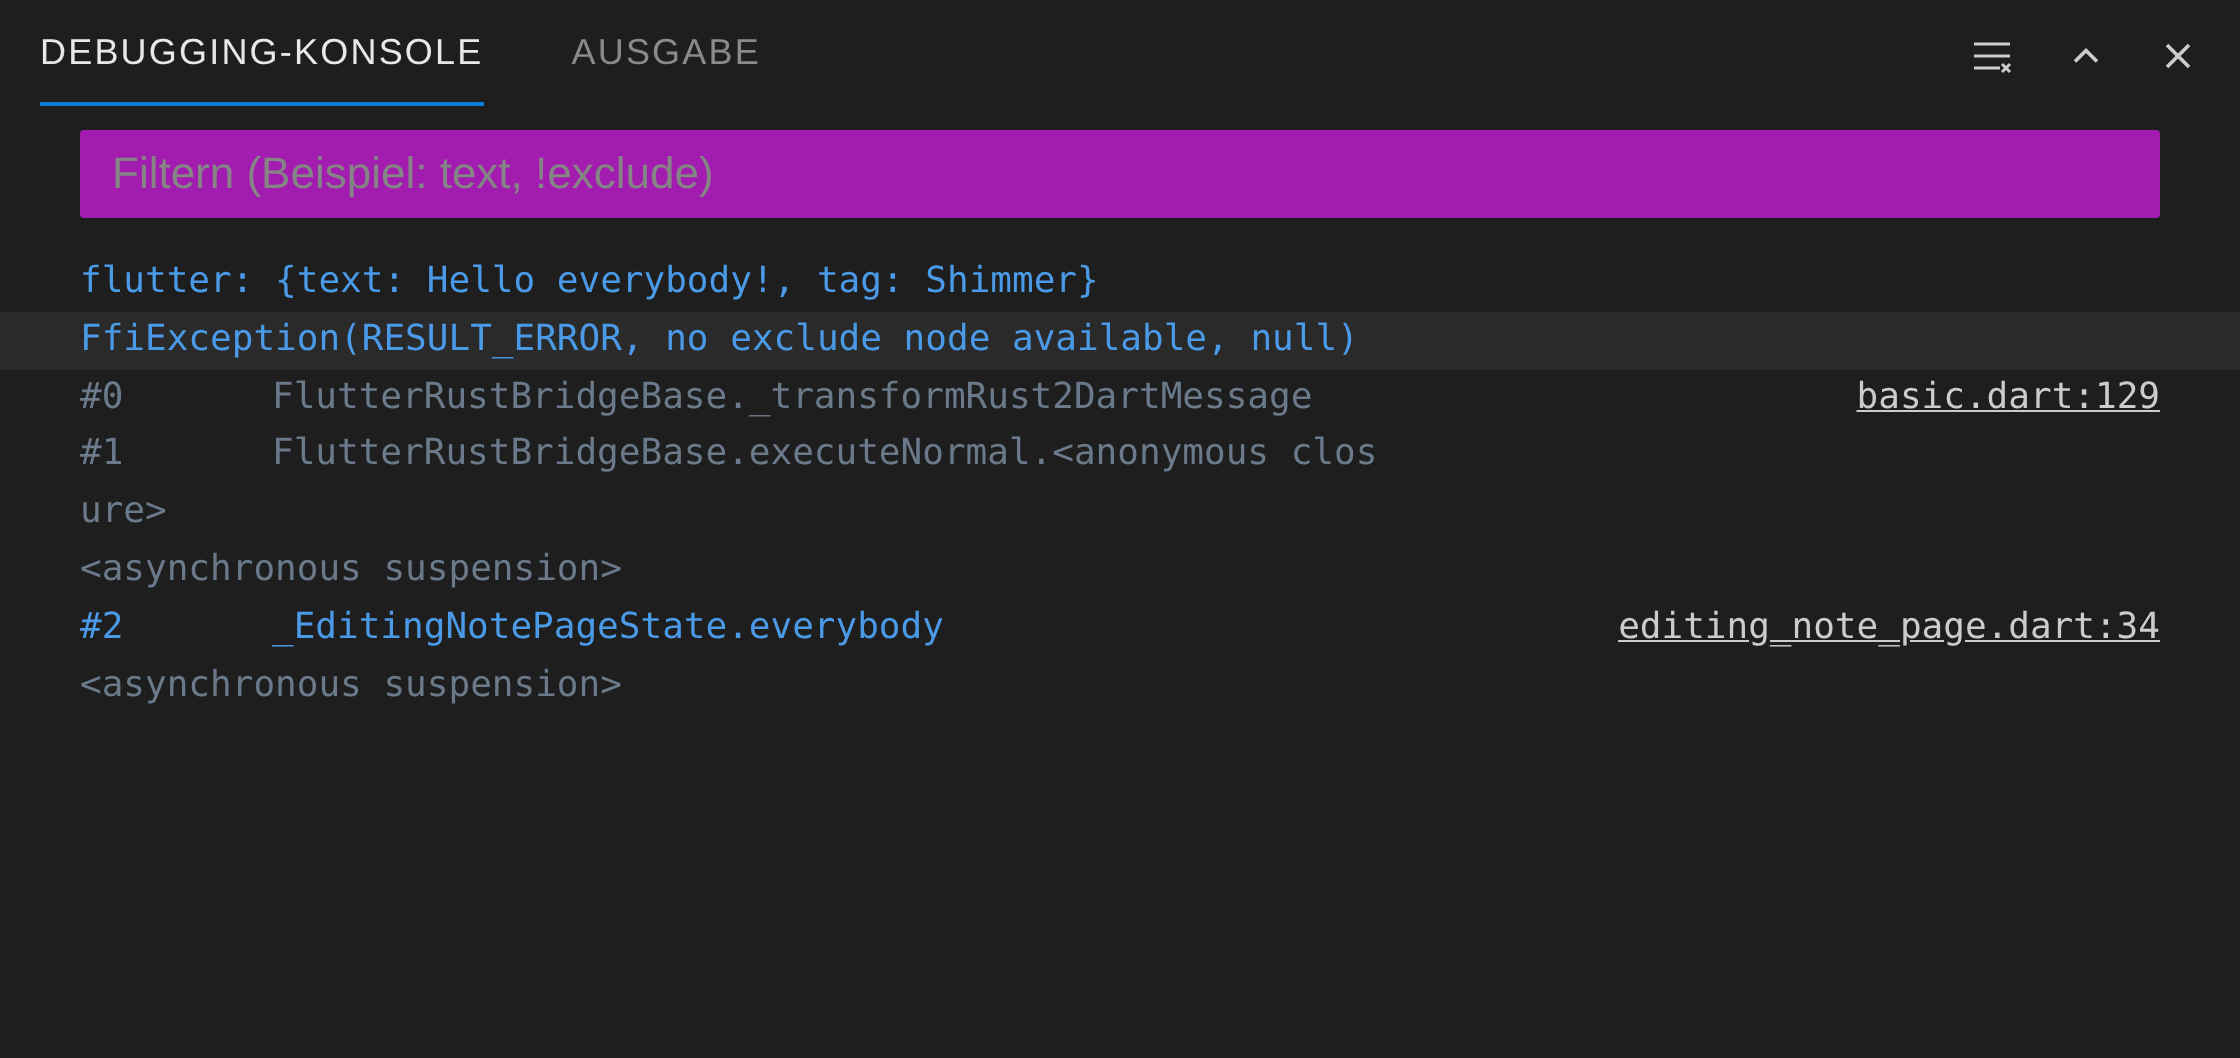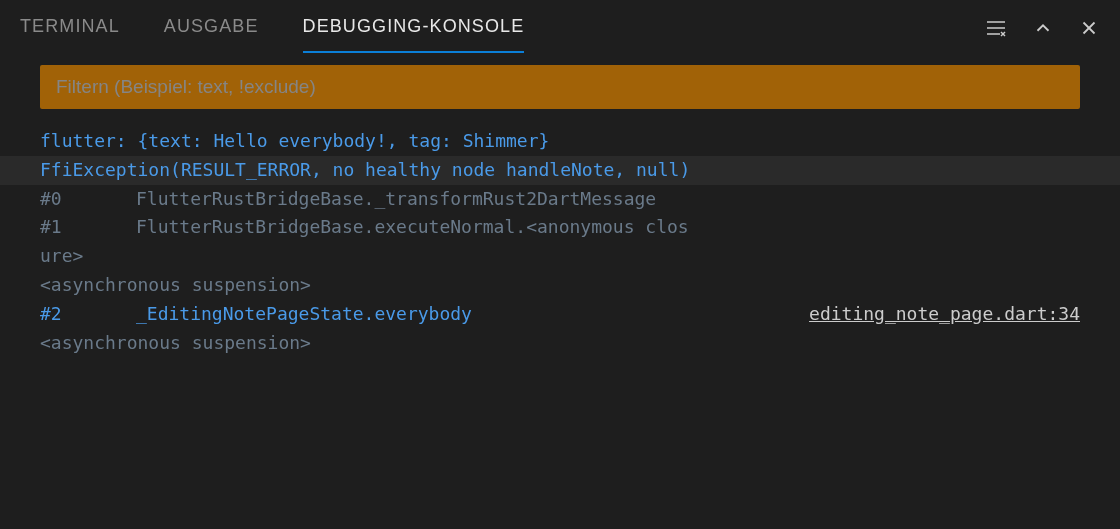--- a/index.html
+++ b/index.html
@@ -61,26 +61,26 @@
     }
     .icon-btn {
       color: #cccccc;
       cursor: pointer;
       display: inline-flex;
       align-items: center;
       justify-content: center;
     }
     .filter-input {
       margin: 10px 40px 18px 40px;
-      background: #a16207;
+      background: #a21caf;
       border: none;
       height: 44px;
       width: calc(100% - 80px);
       padding: 0 16px;
-      font-size: 19px;
+      font-size: 22px;
       color: #cccccc;
       outline: none;
       border-radius: 2px;
     }
     .filter-input::placeholder {
       color: #858585;
     }
     .console-output {
       padding: 0 40px;
       font-family: "Menlo", "Consolas", monospace;
@@ -119,28 +119,25 @@
       width: 96px;
     }
   </style>
 </head>
 <body>
 
 
 
 <div class="tabs-bar">
   <div class="tabs-left">
-    <div class="tab">
-      <span>TERMINAL</span>
+    <div class="tab active">
+      <span>DEBUGGING-KONSOLE</span>
     </div>
     <div class="tab">
       <span>AUSGABE</span>
-    </div>
-    <div class="tab active">
-      <span>DEBUGGING-KONSOLE</span>
     </div>
   </div>
   <div class="tabs-right">
     <span class="icon-btn">
       <svg width="24" height="24" viewBox="0 0 24 24" fill="none" stroke="currentColor" stroke-width="1.5">
         <line x1="3" y1="6" x2="21" y2="6"></line>
         <line x1="3" y1="12" x2="21" y2="12"></line>
         <line x1="3" y1="18" x2="16" y2="18"></line>
         <line x1="17" y1="16" x2="21" y2="20"></line>
         <line x1="21" y1="16" x2="17" y2="20"></line>
@@ -158,28 +155,29 @@
       </svg>
     </span>
   </div>
 </div>
 
 <input class="filter-input" type="text" placeholder="Filtern (Beispiel: text, !exclude)" style="">
 
 <div class="console-output">
   <div class="line c-blue">flutter: {text: Hello everybody!, tag: Shimmer}</div>
   <div class="highlighted-bg">
-    <div class="line c-blue">FfiException(RESULT_ERROR, no healthy node handleNote, null)</div>
+    <div class="line c-blue">FfiException(RESULT_ERROR, no exclude node available, null)</div>
   </div>
 
   <div class="stack-row">
     <div class="stack-left">
       <span class="c-gray frame-num">#0</span>
       <span class="c-gray">FlutterRustBridgeBase._transformRust2DartMessage</span>
     </div>
+    <span class="c-link">basic.dart:129</span>
   </div>
 
   <div class="stack-row">
     <div class="stack-left">
       <span class="c-gray frame-num">#1</span>
       <span class="c-gray">FlutterRustBridgeBase.executeNormal.&lt;anonymous clos</span>
     </div>
   </div>
   <div class="line c-gray">ure&gt;</div>
 

